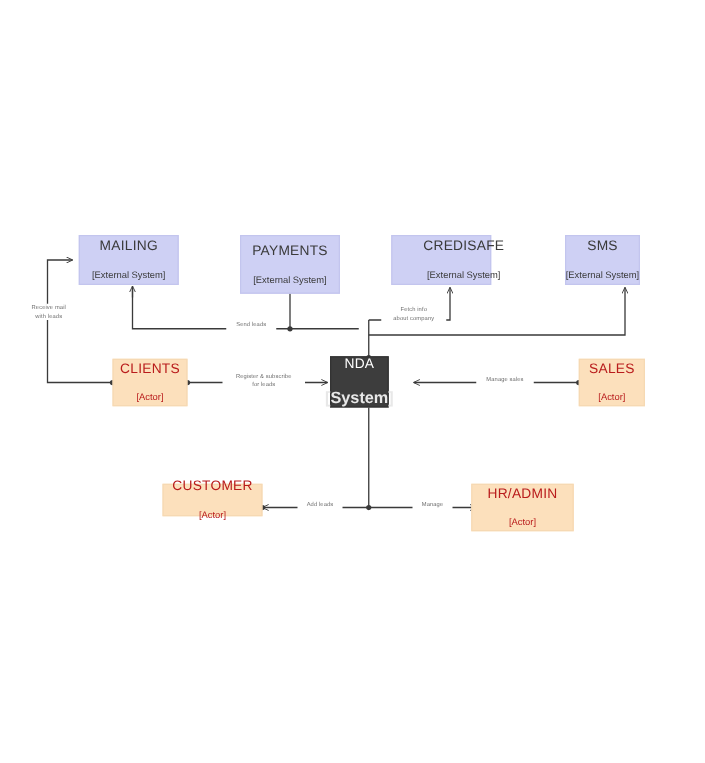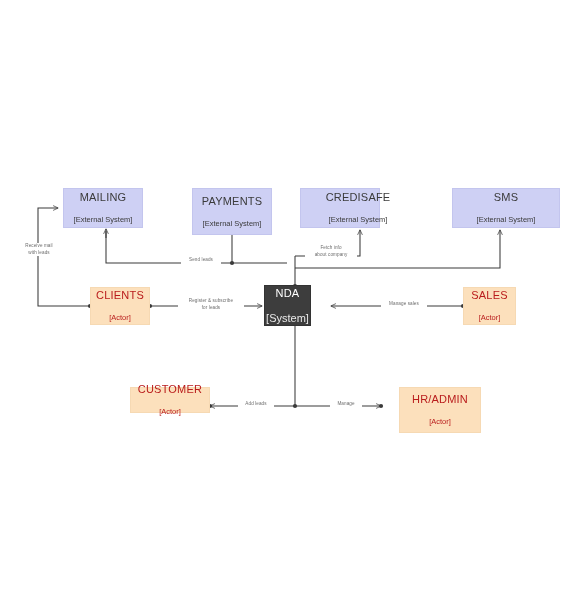--- a/index.html
+++ b/index.html
@@ -57,22 +57,23 @@
   }
   .node.system {
     background: #3d3d3d;
     border: 1px solid #333333;
     color: #ffffff;
   }
   .node.system .title {
     font-size: 11px;
   }
   .node.system .subtitle {
-    font-size: 11px;
+    font-size: 13px;
     color: #e8e8e8;
+    font-weight: bold;
   }
   .edge-label {
     position: absolute;
     font-size: 4.6px;
     color: #6e6e6e;
     text-align: center;
     line-height: 1.45;
     white-space: nowrap;
     letter-spacing: 0.1px;
     background: #ffffff;
@@ -132,46 +133,46 @@
   <div class="node external" style="left:63px; top:188px; width:80px; height:40px;">
     <div class="title">MAILING</div>
     <div class="subtitle">[External System]</div>
   </div>
 
   <div class="node external" style="left:192px; top:188px; width:80px; height:47px;">
     <div class="title">PAYMENTS</div>
     <div class="subtitle">[External System]</div>
   </div>
 
-  <div class="node external" style="left:300px; top:188px; width:80px; height:40px;padding-left:36px;">
+  <div class="node external" style="left:313px; top:188px; width:80px; height:40px;padding-left:36px;">
     <div class="title">CREDISAFE</div>
     <div class="subtitle">[External System]</div>
   </div>
 
-  <div class="node external" style="left:452px; top:188px; width:108px; height:40px;">
+  <div class="node external" style="left:452px; top:188px; width:60px; height:40px;">
     <div class="title">SMS</div>
     <div class="subtitle">[External System]</div>
   </div>
 
   <div class="node actor" style="left:90px; top:287px; width:60px; height:38px;">
     <div class="title">CLIENTS</div>
     <div class="subtitle">[Actor]</div>
   </div>
 
   <div class="node actor" style="left:463px; top:287px; width:53px; height:38px;">
     <div class="title">SALES</div>
     <div class="subtitle">[Actor]</div>
   </div>
 
   <div class="node actor" style="left:130px; top:387px; width:80px; height:26px;">
     <div class="title">CUSTOMER</div>
     <div class="subtitle">[Actor]</div>
   </div>
 
-  <div class="node actor" style="left:399px; top:387px; width:82px; height:46px;">
+  <div class="node actor" style="left:377px; top:387px; width:82px; height:38px;">
     <div class="title">HR/ADMIN</div>
     <div class="subtitle">[Actor]</div>
   </div>
 
   <div class="node system" style="left:264px; top:285px; width:47px; height:41px;">
     <div class="title">NDA</div>
     <div class="subtitle">[System]</div>
   </div>
 
   <div class="edge-label" style="left:14px; top:243px; width:48px;">

